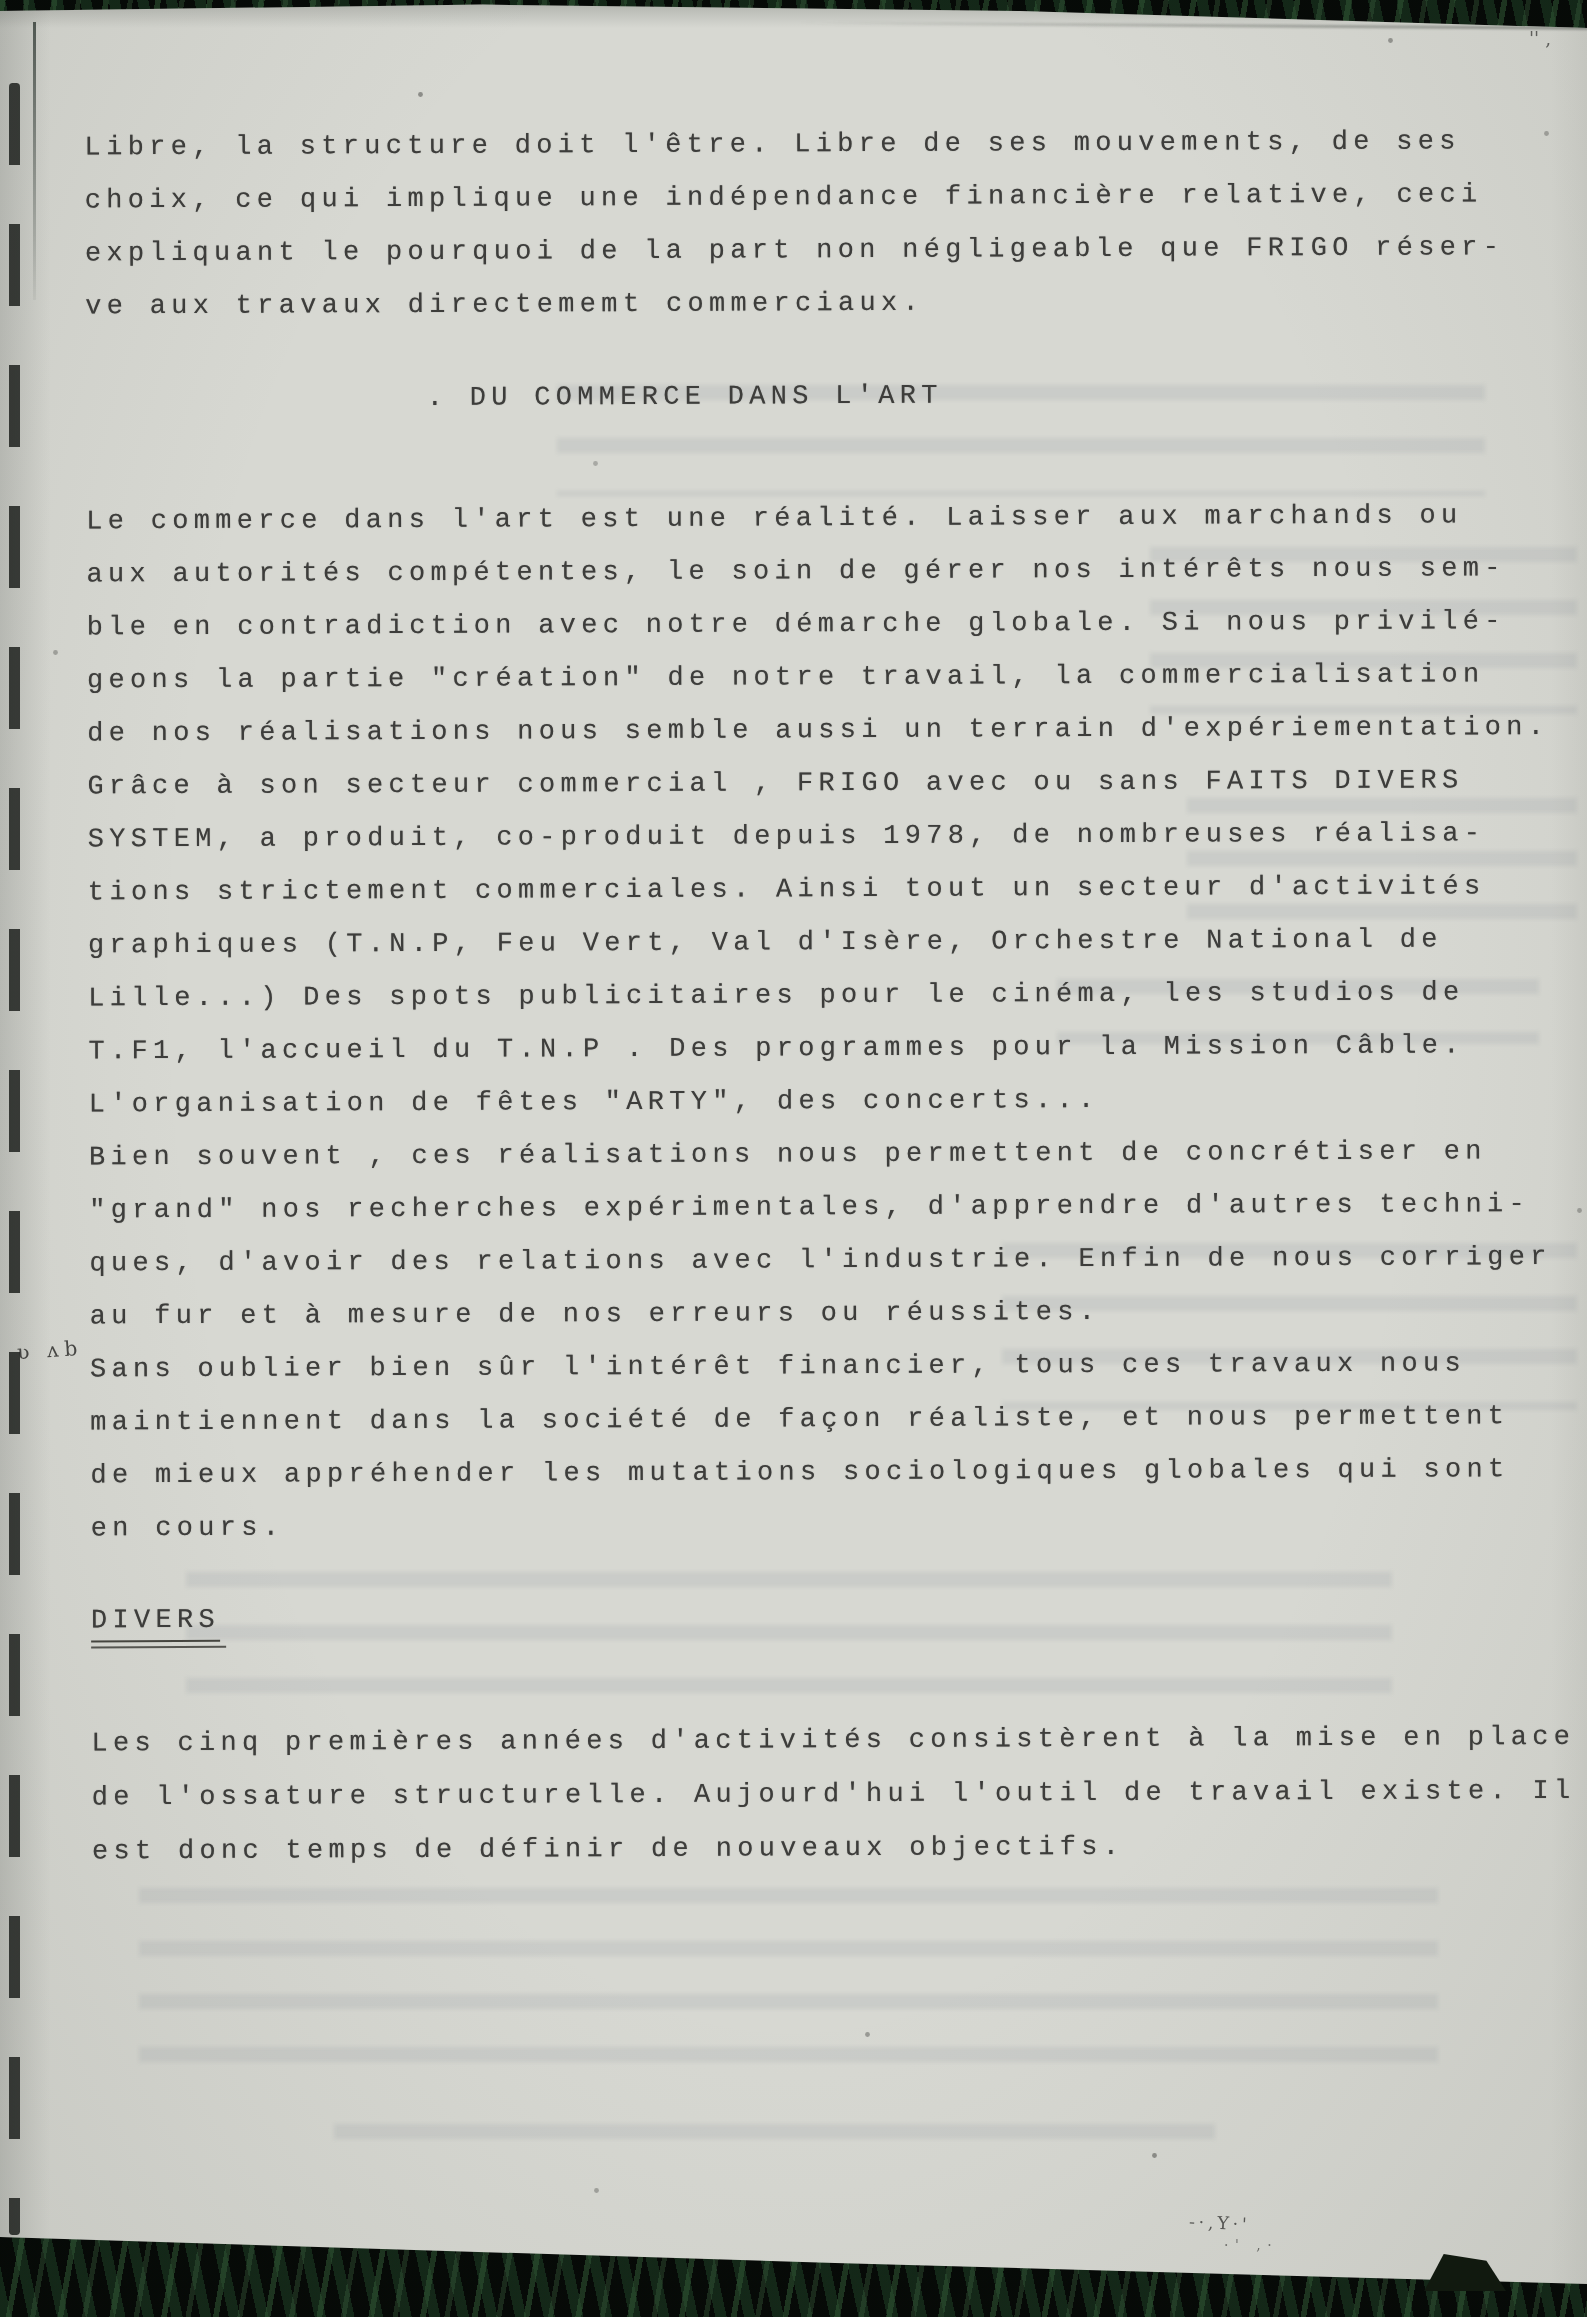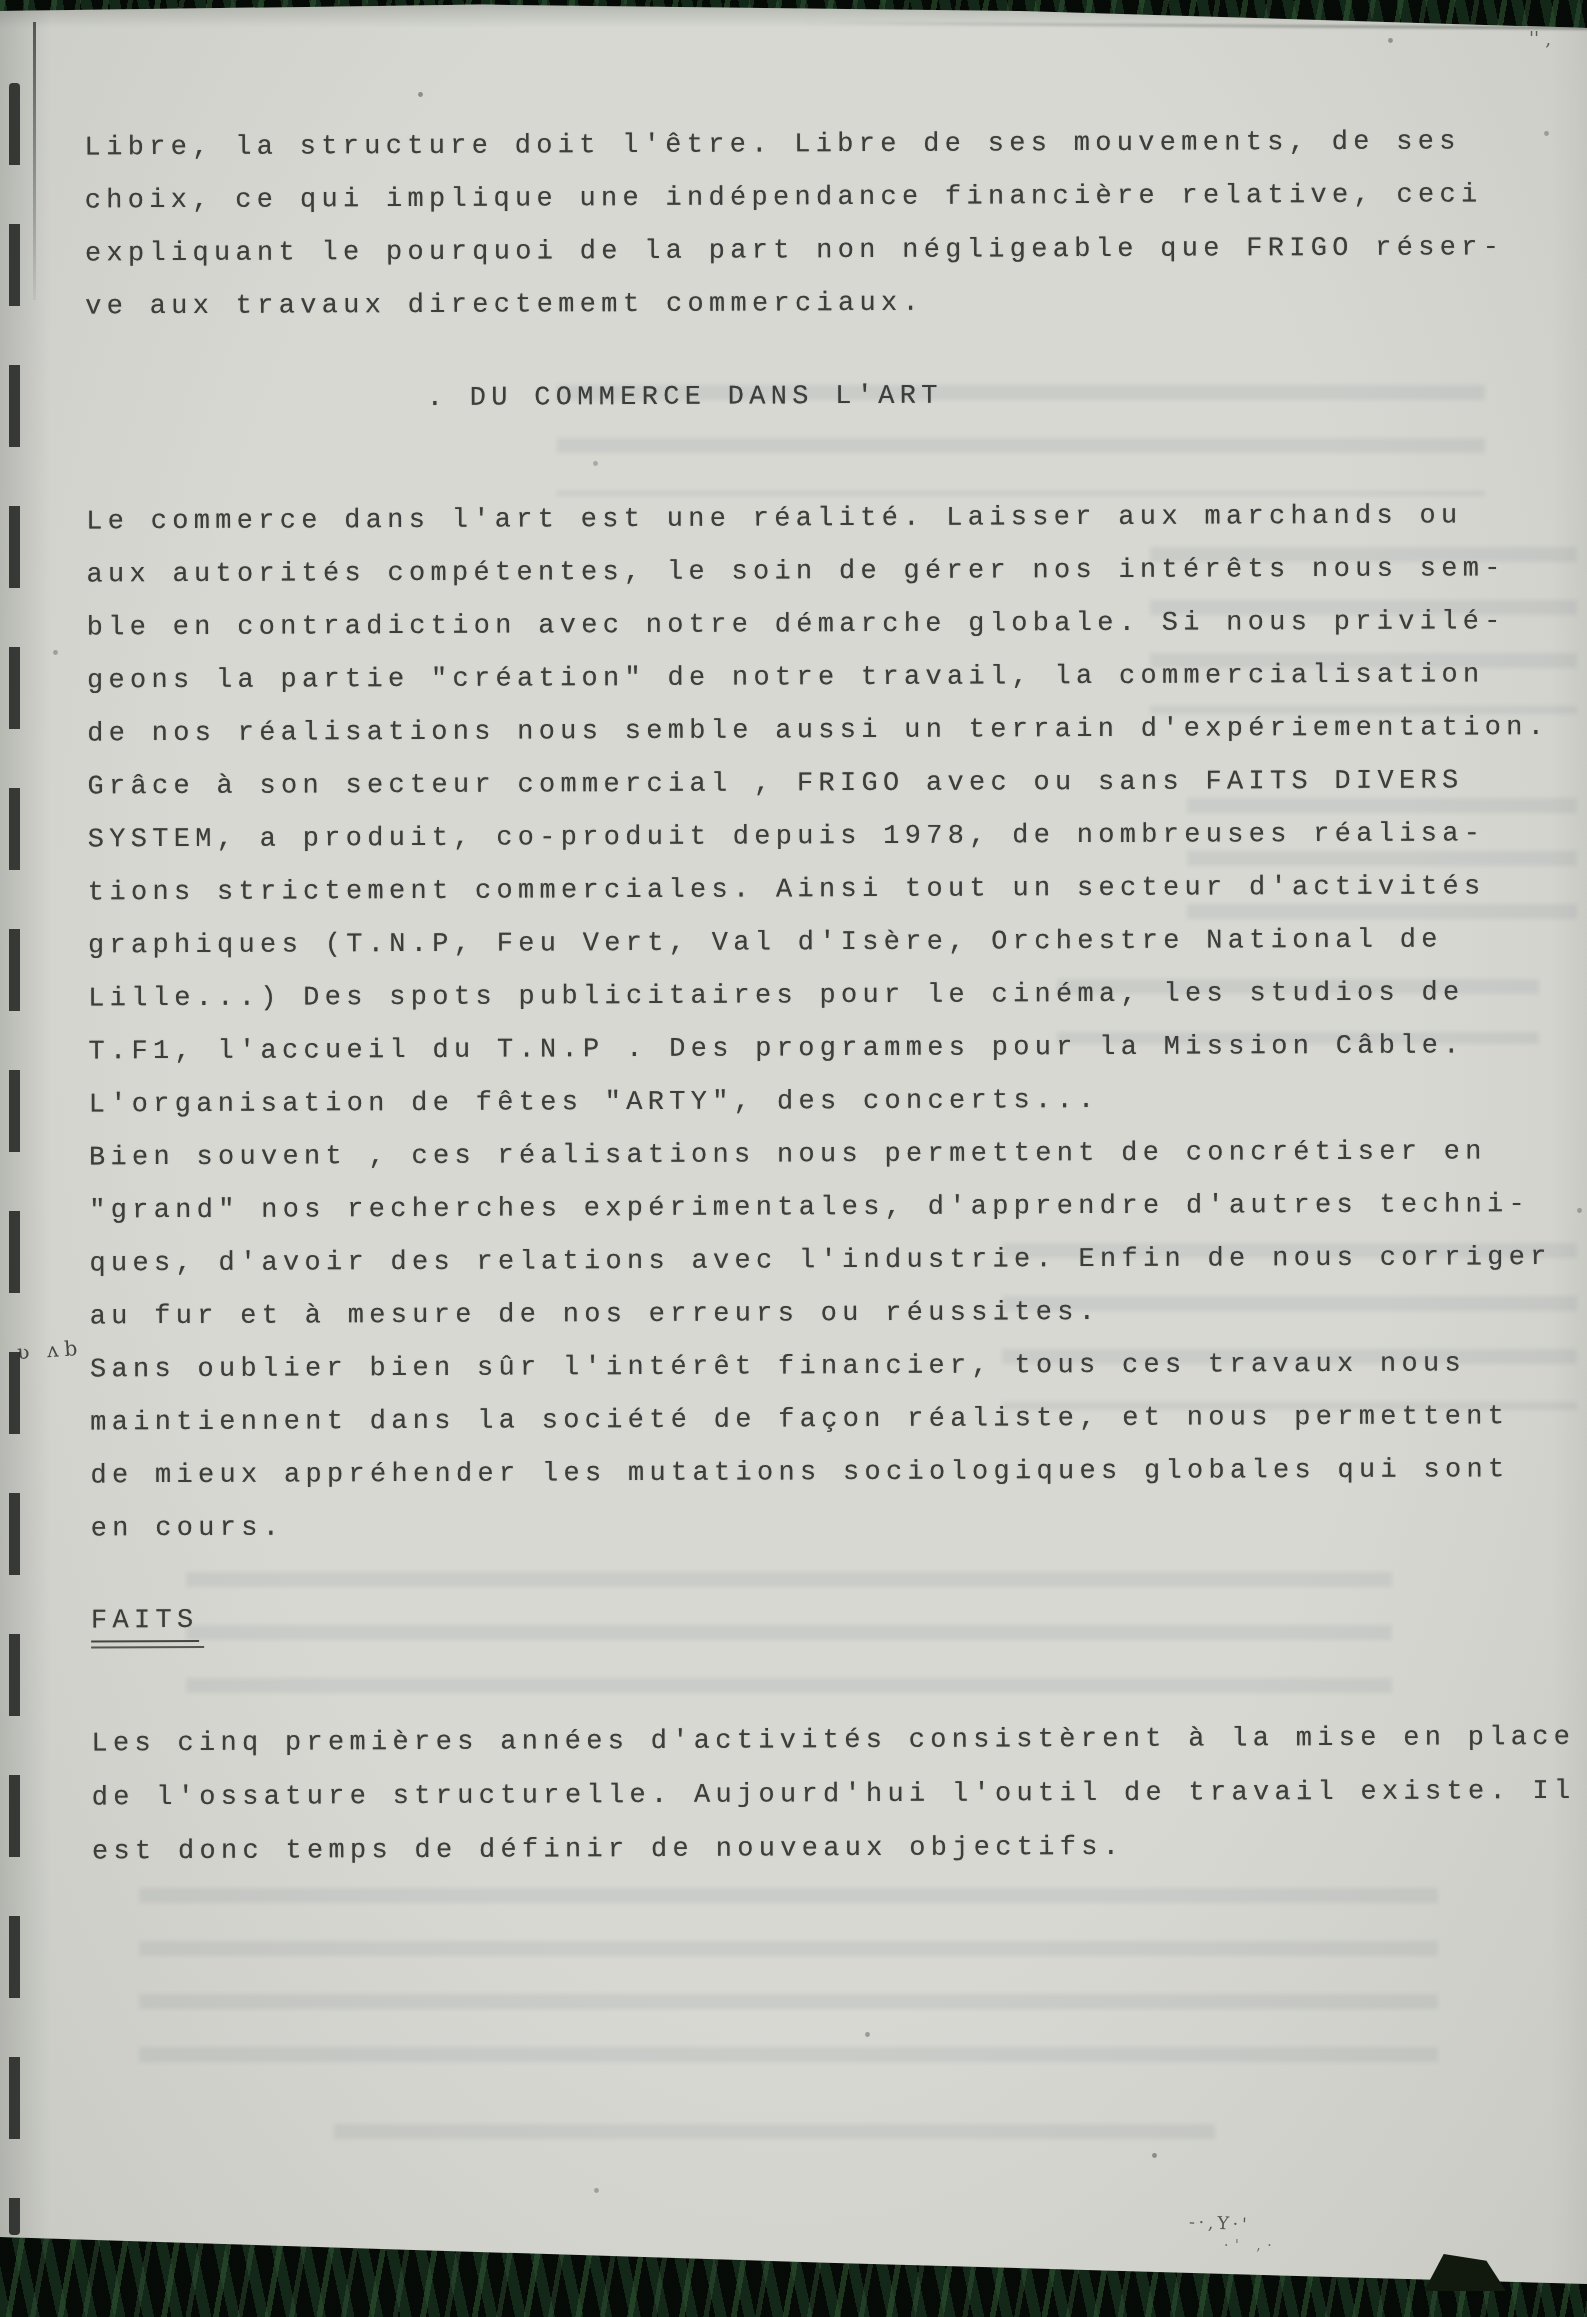--- a/index.html
+++ b/index.html
@@ -130,21 +130,21 @@
       <div class="line">"grand" nos recherches expérimentales, d'apprendre d'autres techni-</div>
       <div class="line">ques, d'avoir des relations avec l'industrie. Enfin de nous corriger</div>
       <div class="line">au fur et à mesure de nos erreurs ou réussites.</div>
       <div class="line">Sans oublier bien sûr l'intérêt financier, tous ces travaux nous</div>
       <div class="line">maintiennent dans la société de façon réaliste, et nous permettent</div>
       <div class="line">de mieux appréhender les mutations sociologiques globales qui sont</div>
       <div class="line">en cours.</div>
     </div>
 
     <div class="resume-wrap">
-      <span class="resume-text">FAITS</span>
+      <span class="resume-text">DIVERS</span>
     </div>
 
     <div class="para p3">
       <div class="line">Les cinq premières années d'activités consistèrent à la mise en place</div>
       <div class="line">de l'ossature structurelle. Aujourd'hui l'outil de travail existe. Il</div>
       <div class="line">est donc temps de définir de nouveaux objectifs.</div>
     </div>
   </div>
 
   <div class="scribble margin">ʋ ʌb</div>

